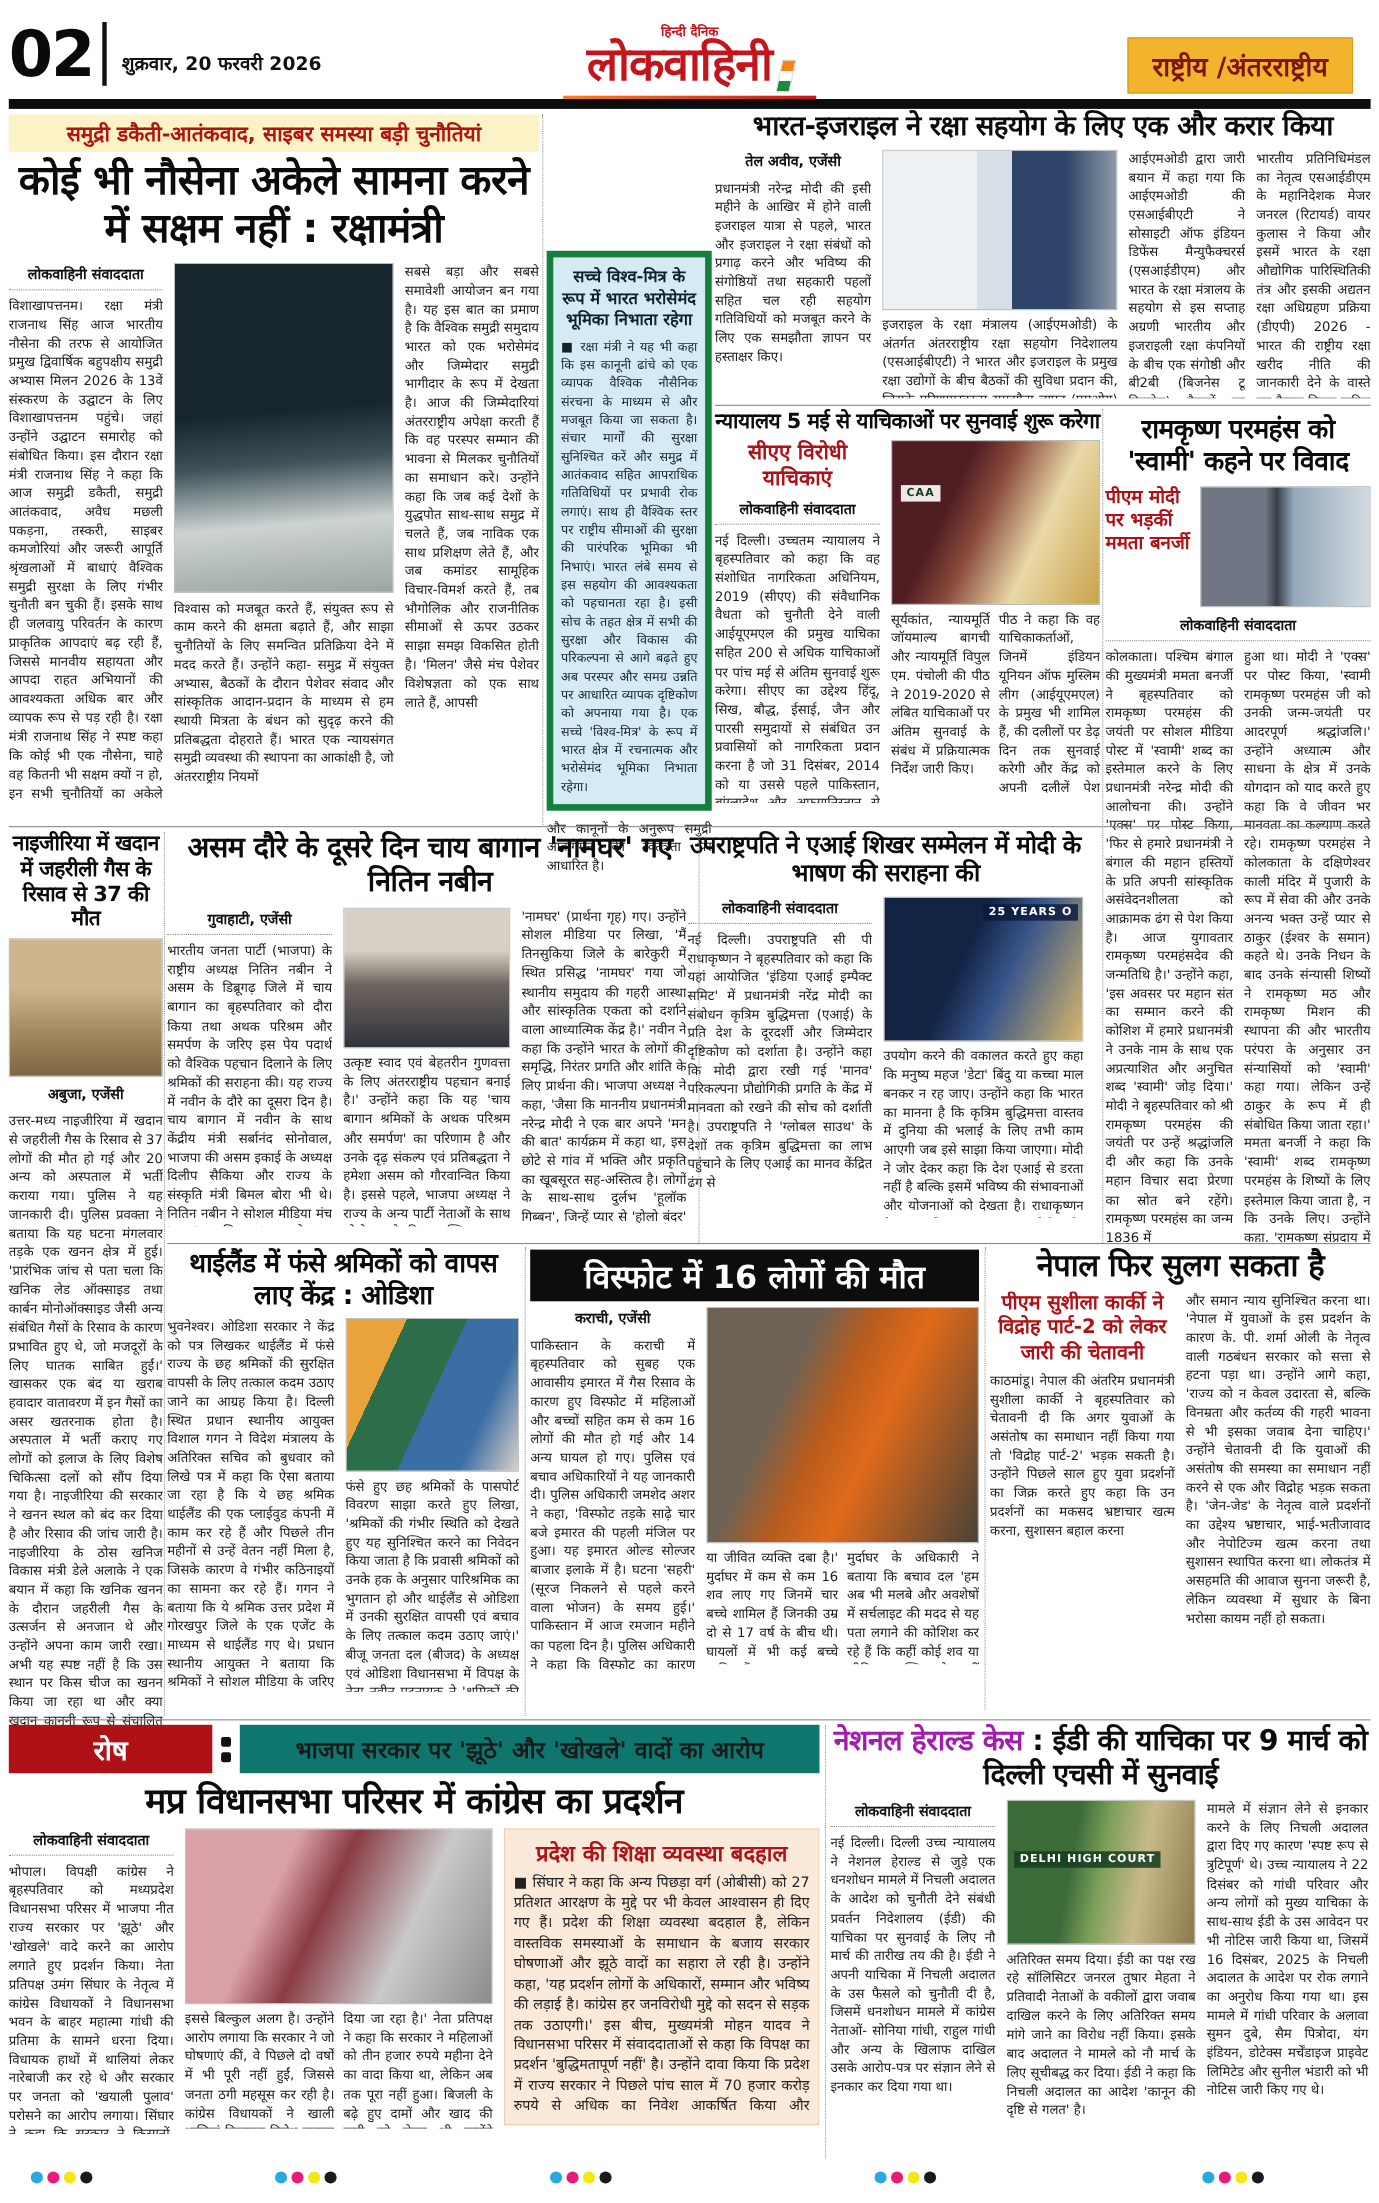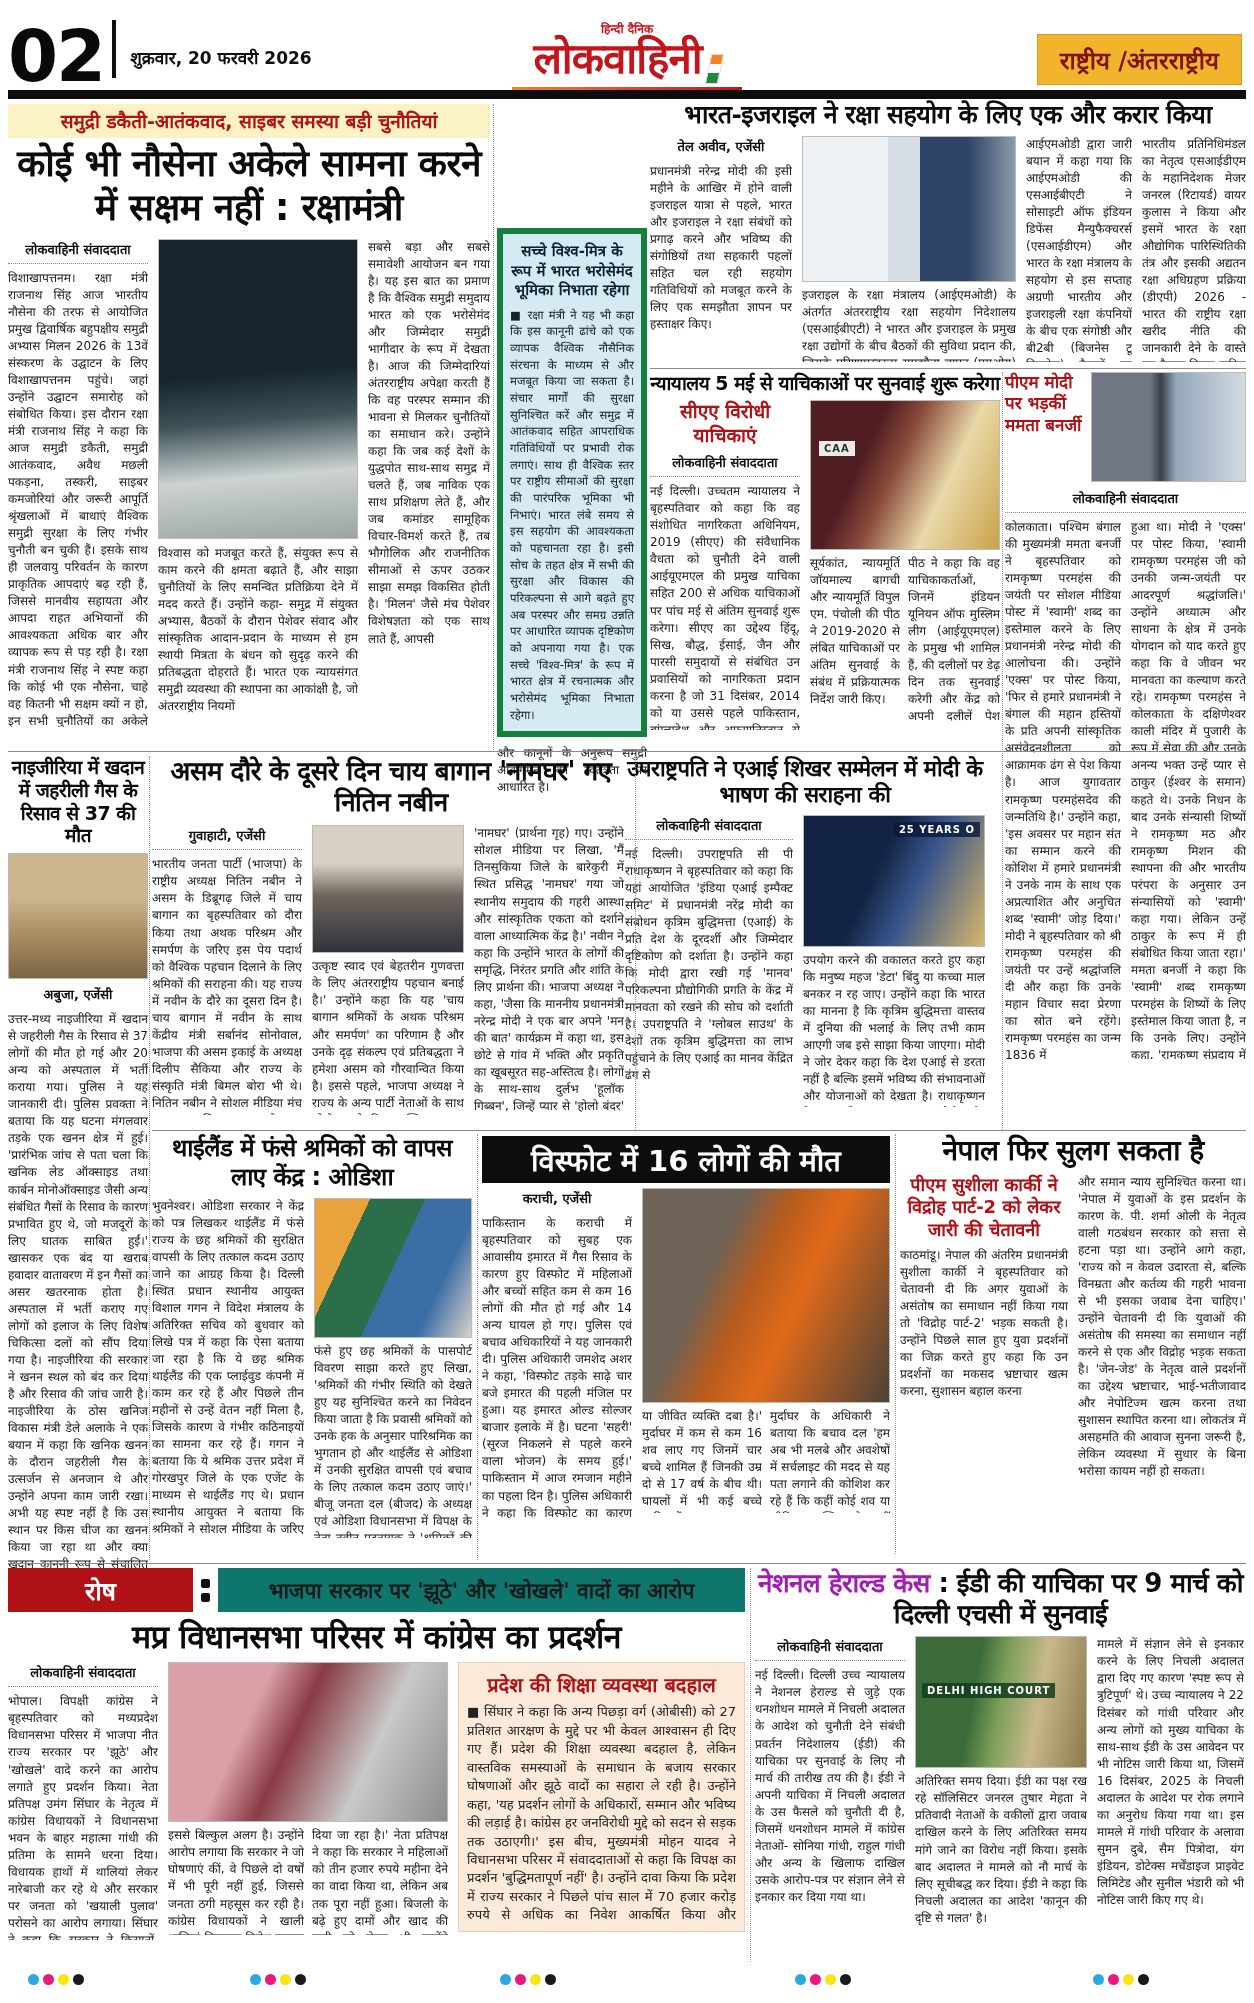--- a/index.html
+++ b/index.html
@@ -1,31 +1,31 @@
 <!DOCTYPE html>
 <html><head>
 <meta charset="utf-8">
 <style>
   *{margin:0;padding:0;box-sizing:border-box}
   body{background:#d9d9d9;font-family:"DejaVu Sans","Liberation Sans",sans-serif}
   .page{position:relative;width:1254px;height:2003px;background:#fff;margin:0 auto;overflow:hidden}
   .abs{position:absolute}
   
   .hdr{position:absolute;left:8px;top:20px;width:1238px;height:68px}
-  .pageno{font-size:72px;font-weight:800;color:#0a0a0a;line-height:1;letter-spacing:-2px}
+  .pageno{font-size:58px;font-weight:800;color:#0a0a0a;line-height:1;letter-spacing:-2px}
   .hdr-div{width:4px;height:58px;background:#111;margin:0 14px 0 8px}
   .hdr-date{font-size:17px;font-weight:700;color:#111;margin-top:26px}
   .masthead{position:absolute;left:50%;top:0;transform:translateX(-50%);text-align:center}
   .mast-tag{font-size:12px;font-weight:700;color:#c3161c}
   .mast-name{font-size:42px;font-weight:800;color:#c3161c;line-height:1.05;letter-spacing:-1px}
   .mast-flag{display:inline-block;width:13px;height:30px;margin-left:6px;vertical-align:middle;
     background:linear-gradient(180deg,#f5821f 0 33%,#fff 33% 66%,#1c8a3c 66% 100%);transform:skewX(-12deg);border:1px solid #ddd}
   .mast-rule{width:230px;height:3px;margin:3px auto 0;background:linear-gradient(90deg,#f5821f,#c3161c)}
   .mast-rule2{width:230px;height:2px;margin:2px auto 0;background:#1c8a3c}
-  .section-badge{position:absolute;right:4px;top:14px;background:#f2b42c;color:#7e150e;
+  .section-badge{position:absolute;right:16px;top:14px;background:#f2b42c;color:#7e150e;
     font-size:24px;font-weight:800;padding:8px 22px;border:1px solid #d79a17}
   .blackbar{position:absolute;left:8px;top:90px;width:1238px;height:9px;background:#0d0d0d}
   
   .hl{font-weight:800;color:#0b0b0b;line-height:1.2;letter-spacing:-0.5px}
   .body{font-size:12px;line-height:1.42;text-align:justify;color:#1b1b1b}
   .byline{font-weight:700;font-size:13px;text-align:center;color:#101010;padding:1px 0 5px;border-bottom:1px dotted #888;margin-bottom:6px}
   .byline.nb{border-bottom:none;margin-bottom:3px}
   .cols{display:flex;gap:10px}
   .col{overflow:hidden}
   .kicker{font-weight:800;text-align:center}
@@ -175,20 +175,21 @@
         </div>
         <div style="display:flex;gap:8px">
           <p class="body" style="width:90px;overflow:hidden;height:168px">सूर्यकांत, न्यायमूर्ति जॉयमाल्य बागची और न्यायमूर्ति विपुल एम. पंचोली की पीठ ने 2019-2020 से लंबित याचिकाओं पर अंतिम सुनवाई के संबंध में प्रक्रियात्मक निर्देश जारी किए।</p>
           <p class="body" style="width:92px;overflow:hidden;height:168px">पीठ ने कहा कि वह याचिकाकर्ताओं, जिनमें इंडियन यूनियन ऑफ मुस्लिम लीग (आईयूएमएल) के प्रमुख भी शामिल हैं, की दलीलों पर डेढ़ दिन तक सुनवाई करेगी और केंद्र को अपनी दलीलें पेश करने के लिए एक दिन का समय दिया जाएगा।</p>
         </div>
       </div>
     </div>
   </div>
 
   <div class="abs" id="art-rama">
+    <div class="hl">रामकृष्ण परमहंस को 'स्वामी' कहने पर विवाद</div>
     <div style="display:flex;gap:6px;margin-bottom:6px">
       <div style="width:80px">
         <div class="redsub" style="text-align:left">पीएम मोदी पर भड़कीं ममता बनर्जी</div>
       </div>
       <div class="ph ph-mamata" style="width:155px;height:110px"></div>
     </div>
     <div class="byline">लोकवाहिनी संवाददाता</div>
     <div class="cols" style="height:540px">
       <div class="col" style="width:116px">
         <p class="body">कोलकाता। पश्चिम बंगाल की मुख्यमंत्री ममता बनर्जी ने बृहस्पतिवार को रामकृष्ण परमहंस की जयंती पर सोशल मीडिया पोस्ट में 'स्वामी' शब्द का इस्तेमाल करने के लिए प्रधानमंत्री नरेन्द्र मोदी की आलोचना की। उन्होंने 'एक्स' पर पोस्ट किया, 'फिर से हमारे प्रधानमंत्री ने बंगाल की महान हस्तियों के प्रति अपनी सांस्कृतिक असंवेदनशीलता को आक्रामक ढंग से पेश किया है। आज युगावतार रामकृष्ण परमहंसदेव की जन्मतिथि है।' उन्होंने कहा, 'इस अवसर पर महान संत का सम्मान करने की कोशिश में हमारे प्रधानमंत्री ने उनके नाम के साथ एक अप्रत्याशित और अनुचित शब्द 'स्वामी' जोड़ दिया।' मोदी ने बृहस्पतिवार को श्री रामकृष्ण परमहंस की जयंती पर उन्हें श्रद्धांजलि दी और कहा कि उनके महान विचार सदा प्रेरणा का स्रोत बने रहेंगे। रामकृष्ण परमहंस का जन्म 1836 में</p>

